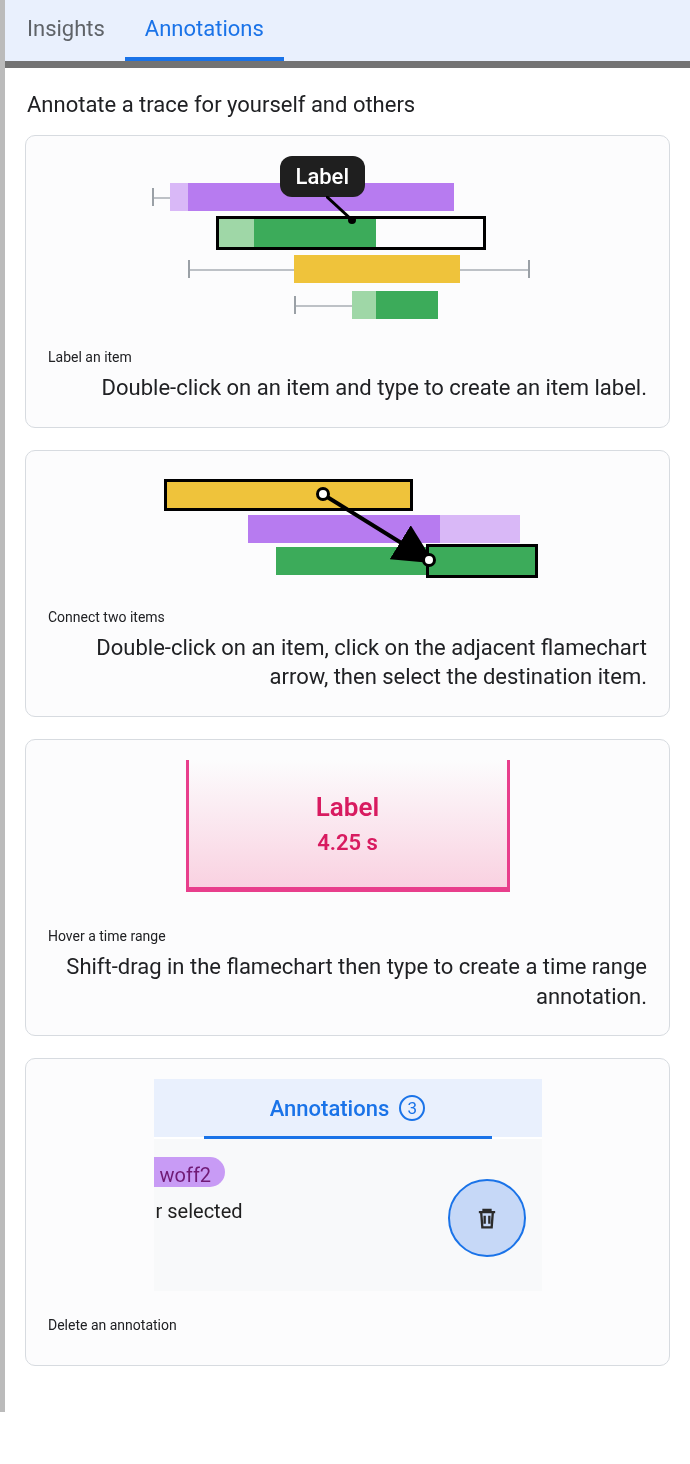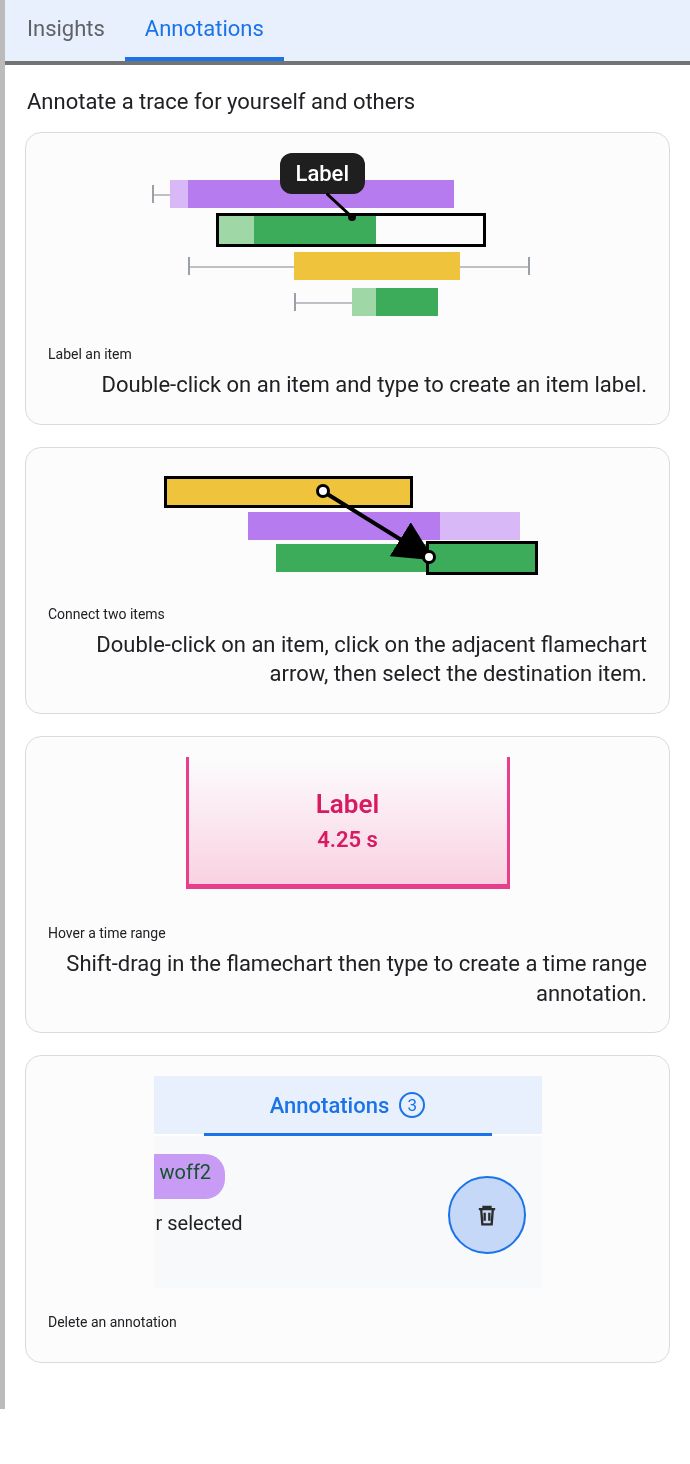--- a/index.html
+++ b/index.html
@@ -6,21 +6,21 @@
     body {
       font-family: -apple-system, BlinkMacSystemFont, "Segoe UI", Roboto, sans-serif;
       background: #fff;
       width: 690px;
       color: #202124;
     }
     .panel { border-left: 5px solid #bbb; }
     .tabs {
       display: flex;
       background: #e9f0fd;
-      border-bottom: 4px solid #737373;
+      border-bottom: 7px solid #737373;
       padding: 0 2px;
     }
     .tab {
       padding: 16px 20px;
       font-size: 22px;
       color: #5f6368;
       cursor: pointer;
       border-bottom: 4px solid transparent;
     }
     .tab.active {
@@ -28,21 +28,21 @@
       border-bottom-color: #1a73e8;
     }
     .content { padding: 20px 20px 24px 20px; }
     .page-title {
       font-size: 22px;
       font-weight: 400;
       margin: 4px 0 18px 2px;
     }
     .card {
       border: 1px solid #d7dbe0;
-      border-radius: 16px;
+      border-radius: 10px;
       padding: 20px 22px 24px 22px;
       margin-bottom: 22px;
       background: #fcfcfd;
     }
     .illus {
       display: flex;
       justify-content: center;
       margin-bottom: 18px;
       position: relative;
     }
@@ -91,21 +91,21 @@
     .i3-time { font-size:22px; }
 
     
     .i4 { height: 220px; }
     .i4-wrap { position: relative; width: 388px; height: 212px; background:#fff; }
     .i4-tabrow { background:#e9f0fd; height:60px; display:flex; align-items:center; justify-content:center; gap:10px; border-bottom:2px solid #fff; }
     .i4-tablabel { color:#1a73e8; font-size:22px; font-weight:500; }
     .i4-badge { width:26px; height:26px; border:2px solid #1a73e8; border-radius:50%; color:#1a73e8; display:flex; align-items:center; justify-content:center; font-size:17px; }
     .i4-tabunder { position:absolute; top:57px; left:50px; right:50px; height:4px; background:#1a73e8; }
     .i4-body { background:#f8f9fa; height:152px; position:relative; padding-top:18px; }
-    .i4-pill { background:#c89bf5; color:#14532d; border-radius: 0 20px 20px 0; font-size:20px; padding:6px 14px 15px 6px; display:inline-block; margin-bottom:12px; }
+    .i4-pill { background:#c89bf5; color:#701a75; border-radius: 0 20px 20px 0; font-size:20px; padding:6px 14px 0 6px; display:inline-block; margin-bottom:12px; }
     .i4-text { font-size:20px; color:#1f1f1f; padding-left:2px; }
     .i4-del {
       position:absolute; right:16px; top:40px; width:78px; height:78px;
       border:2px solid #1a73e8; background:#c6d8f7; border-radius:50%;
       display:flex; align-items:center; justify-content:center;
     }
     .trash-icon { width:28px; }
   </style>
 </head>
 <body>

